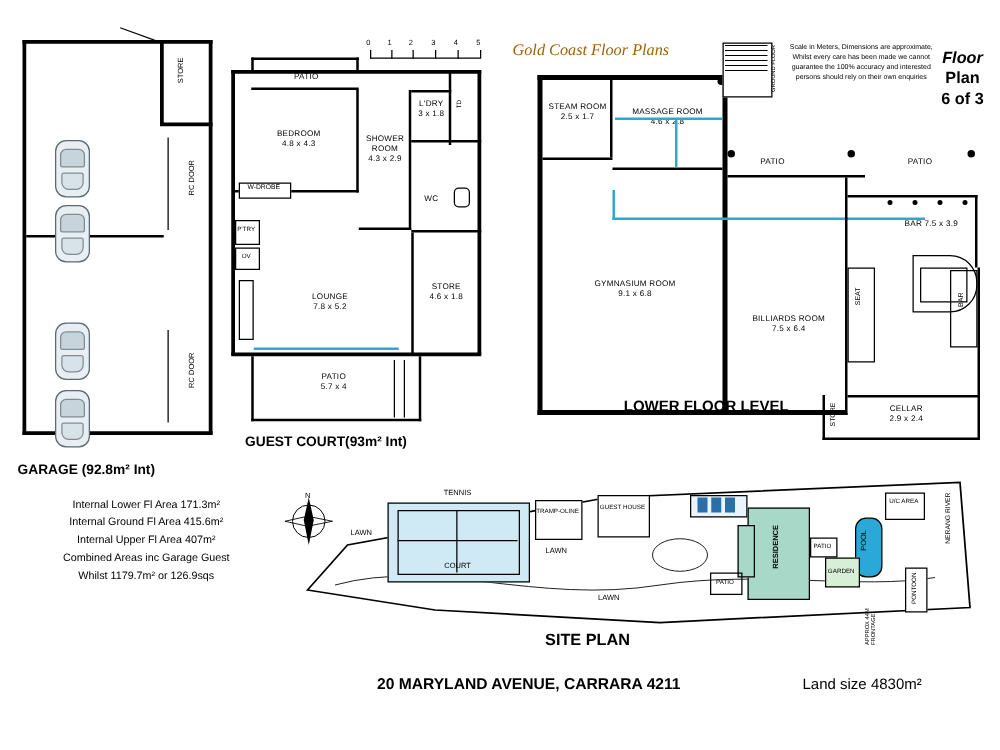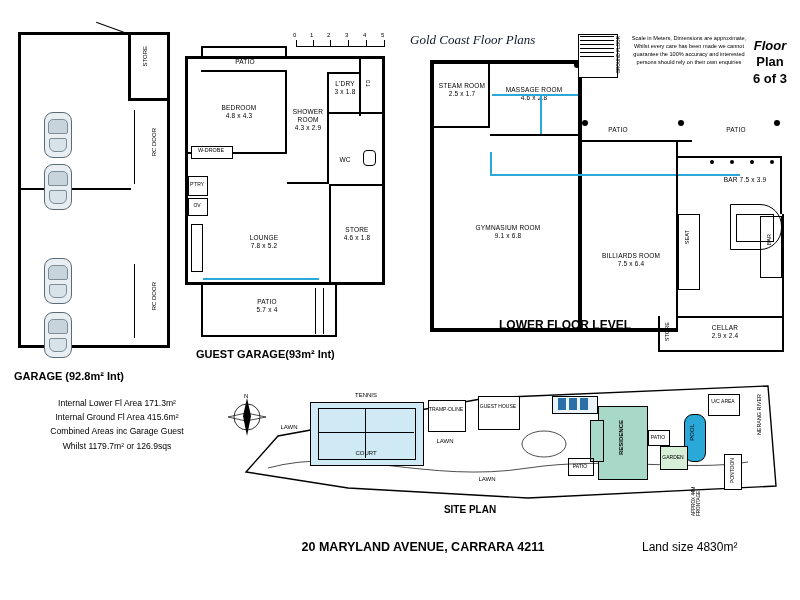--- a/index.html
+++ b/index.html
@@ -13,21 +13,21 @@
   .vert{writing-mode:vertical-rl;transform:rotate(180deg);}
   .bluewall{background:#2aa8d8;position:absolute;}
   .car{width:26px;height:44px;border-radius:9px;background:#e9eef2;border:1px solid #5a6a74;position:relative;}
   .car:before{content:"";position:absolute;left:3px;right:3px;top:6px;height:13px;background:#c8d4dc;border-radius:5px 5px 2px 2px;border:1px solid #7d8d98;}
   .car:after{content:"";position:absolute;left:4px;right:4px;bottom:5px;height:12px;background:#d8e2e9;border-radius:2px 2px 6px 6px;border:1px solid #7d8d98;}
   .dot{width:6px;height:6px;border-radius:50%;background:#000;position:absolute;}
 </style>
 </head>
 <body>
 
-<div class="abs" style="left:410px;top:32px;width:175px;font-size:13px;font-style:italic;color:#0f172a;font-family:'Liberation Serif',serif;">
+<div class="abs" style="left:410px;top:32px;width:175px;font-size:13px;font-style:italic;color:#a16207;font-family:'Liberation Serif',serif;">
   <span>Gold Coast Floor Plans</span>
 </div>
 
 <div class="abs" style="left:628px;top:34px;width:122px;font-size:5.6px;line-height:1.45;text-align:center;">
   <span>Scale in Meters, Dimensions are approximate, Whilst every care has been made we cannot guarantee the 100% accuracy and interested persons should rely on their own enquiries</span>
 </div>
 
 <div class="abs ctr" style="left:742px;top:38px;width:56px;">
   <div style="font-size:13px;font-weight:bold;line-height:1.25;font-style:italic;">Floor</div>
   <div style="font-size:13px;font-weight:bold;line-height:1.25;">Plan</div>
@@ -89,20 +89,21 @@
 
   <div class="abs" style="left:76px;top:2px;width:36px;height:1px;background:#000;transform:rotate(20deg);transform-origin:right center;"></div>
 </div>
 <div class="abs" style="left:14px;top:370px;width:170px;font-size:11px;font-weight:bold;">
   <span>GARAGE (92.8m² Int)</span>
 </div>
 
 <div class="abs" style="left:12px;top:396px;width:210px;font-size:8.6px;line-height:1.65;text-align:center;">
   <div>Internal Lower Fl Area 171.3m²</div>
   <div>Internal Ground Fl Area 415.6m²</div>
+  <div>Internal Upper Fl Area 407m²</div>
   <div>Combined Areas inc Garage Guest</div>
   <div>Whilst 1179.7m² or 126.9sqs</div>
 </div>
 
 <div class="abs" style="left:185px;top:46px;width:200px;height:290px;">
 
   <div class="wall" style="left:0;top:10px;width:3px;height:228px;"></div>
   <div class="wall" style="left:0;top:10px;width:200px;height:3px;"></div>
   <div class="wall" style="left:197px;top:10px;width:3px;height:228px;"></div>
   <div class="wall" style="left:0;top:236px;width:200px;height:3px;"></div>
@@ -179,21 +180,21 @@
   <div class="wall" style="left:150px;top:239px;width:2px;height:52px;"></div>
   <div class="wall" style="left:16px;top:289px;width:136px;height:2px;"></div>
   <div class="room-label abs" style="left:42px;top:252px;width:80px;">
     <div>PATIO</div>
     <div>5.7 x 4</div>
   </div>
   <div class="abs" style="left:130px;top:242px;width:1px;height:46px;background:#000;"></div>
   <div class="abs" style="left:138px;top:242px;width:1px;height:46px;background:#000;"></div>
 </div>
 <div class="abs" style="left:196px;top:348px;width:210px;font-size:11px;font-weight:bold;">
-  <span>GUEST GARAGE(93m² Int)</span>
+  <span>GUEST COURT(93m² Int)</span>
 </div>
 
 <div class="abs" style="left:430px;top:34px;width:360px;height:320px;">
 
   <div class="wall" style="left:0;top:26px;width:4px;height:272px;"></div>
   <div class="wall" style="left:0;top:26px;width:152px;height:4px;"></div>
   <div class="wall" style="left:0;top:294px;width:246px;height:4px;"></div>
   <div class="wall" style="left:148px;top:26px;width:4px;height:272px;"></div>
 
   <div class="wall" style="left:4px;top:92px;width:56px;height:2px;"></div>
@@ -374,21 +375,21 @@
   <div class="abs" style="left:-4px;top:18px;width:46px;height:46px;">
     <svg width="46" height="46">
       <circle cx="23" cy="23" r="13" fill="none" stroke="#000" stroke-width="0.8"></circle>
       <polygon points="23,4 27,22 23,42 19,22" fill="#000"></polygon>
       <polygon points="4,23 22,19 42,23 22,27" fill="none" stroke="#000" stroke-width="0.7"></polygon>
       <text x="20" y="4" font-size="6" font-family="Liberation Sans">N</text>
     </svg>
   </div>
 </div>
 
-<div class="abs ctr" style="left:390px;top:504px;width:160px;font-size:10px;font-weight:bold;">
+<div class="abs ctr" style="left:390px;top:504px;width:160px;font-size:13px;font-weight:bold;">
   <span>SITE PLAN</span>
 </div>
 
 <div class="abs" style="left:258px;top:540px;width:330px;font-size:12.5px;font-weight:bold;text-align:center;">
   <span>20 MARYLAND AVENUE, CARRARA 4211</span>
 </div>
 <div class="abs" style="left:642px;top:540px;width:150px;font-size:12px;">
   <span>Land size 4830m²</span>
 </div>
 

